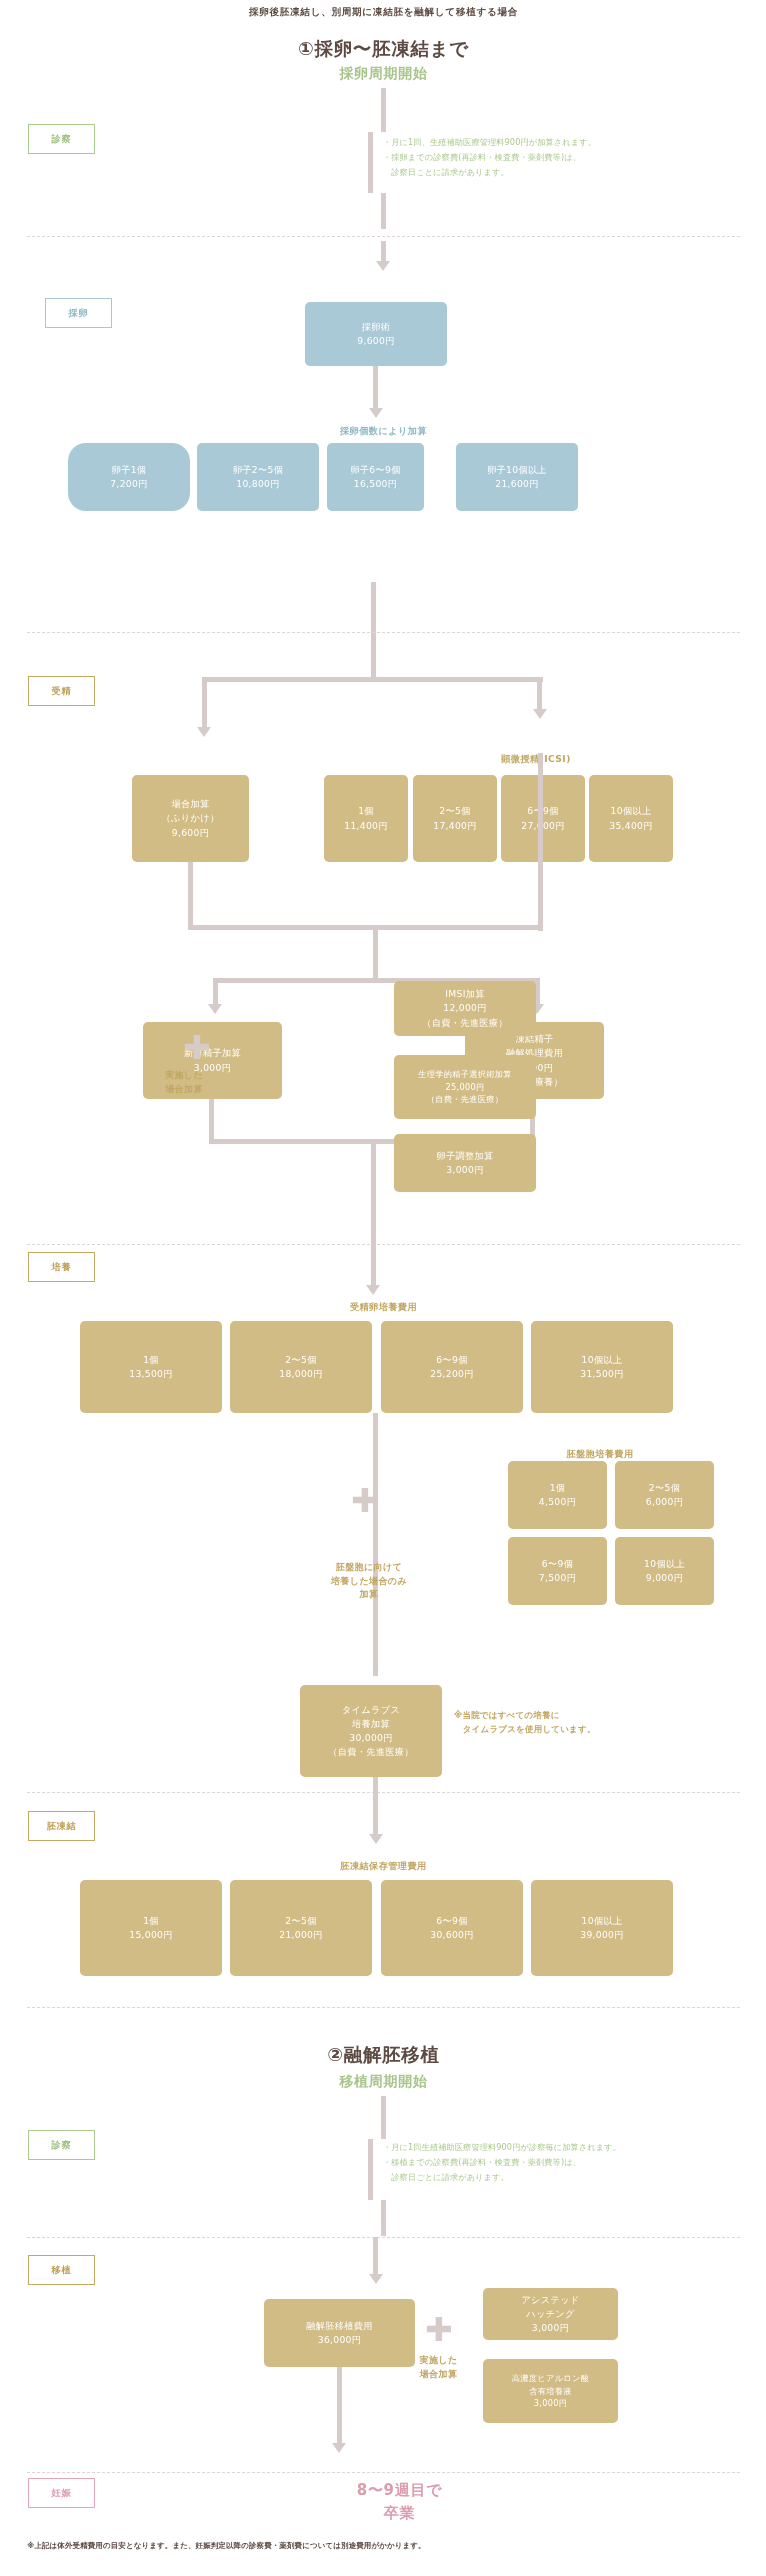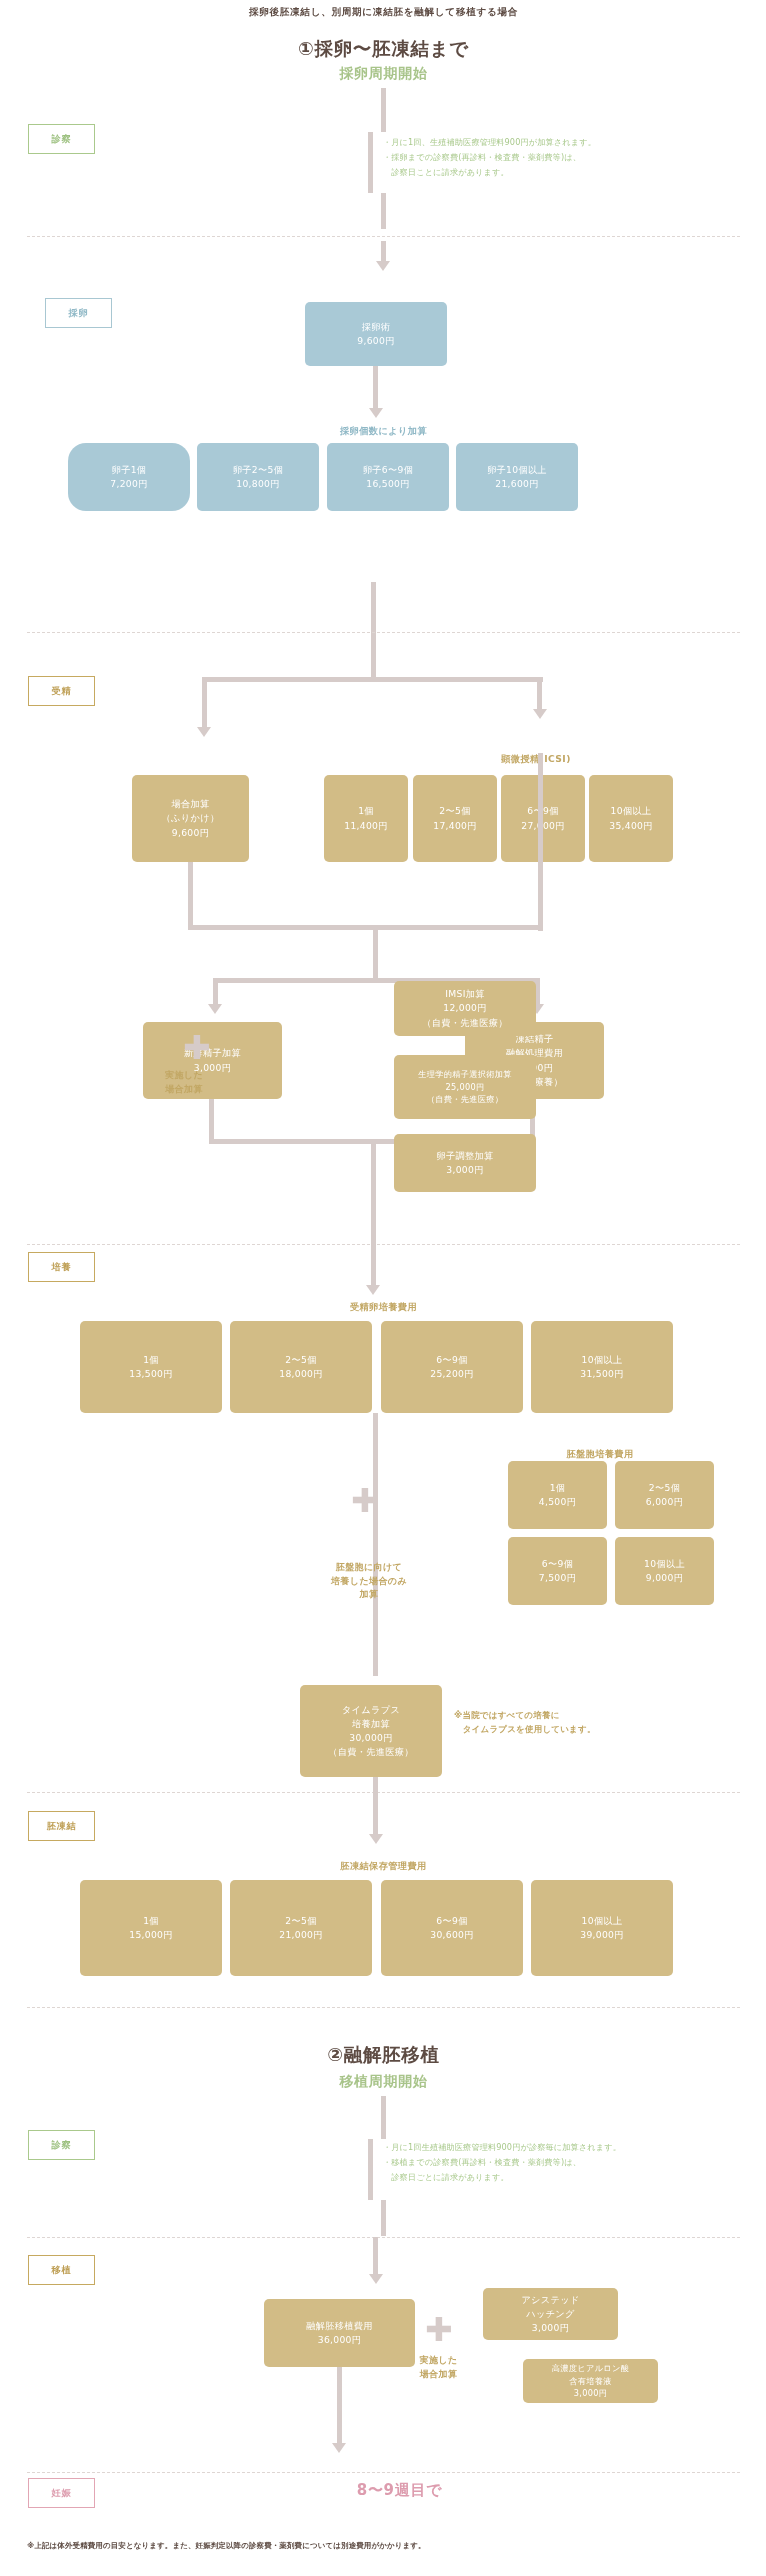--- a/index.html
+++ b/index.html
@@ -132,21 +132,21 @@
 <div class="group-label label-blue" style="left:0; right:0; top:425px;">採卵個数により加算</div>
 
 <div class="box box-blue" style="left:68px;  top:443px; width:122px; height:68px;border-radius:18px;">
   <span class="l">卵子1個</span>
   <span class="l">7,200円</span>
 </div>
 <div class="box box-blue" style="left:197px; top:443px; width:122px; height:68px;">
   <span class="l">卵子2〜5個</span>
   <span class="l">10,800円</span>
 </div>
-<div class="box box-blue" style="left:327px; top:443px; width:122px; height:68px;">
+<div class="box box-blue" style="left:327px; top:443px; width:97px; height:68px;">
   <span class="l">卵子6〜9個</span>
   <span class="l">16,500円</span>
 </div>
 <div class="box box-blue" style="left:456px; top:443px; width:122px; height:68px;">
   <span class="l">卵子10個以上</span>
   <span class="l">21,600円</span>
 </div>
 
 <div class="v-line" style="left:371px; top:582px; height:53px;"></div>
 <div class="dashed" style="top:632px;"></div>
@@ -346,30 +346,31 @@
 <div class="addnote" style="left:396px; top:2354px; width:85px;">
   <div>実施した</div>
   <div>場合加算</div>
 </div>
 
 <div class="box box-gold" style="left:483px; top:2288px; width:135px; height:52px;">
   <span class="l">アシステッド</span>
   <span class="l">ハッチング</span>
   <span class="l">3,000円</span>
 </div>
-<div class="box box-gold" style="left:483px; top:2359px; width:135px; height:44px; font-size:8.2px;margin-left:40px;">
+<div class="box box-gold" style="left:483px; top:2359px; width:135px; height:64px; font-size:8.2px;">
   <span class="l">高濃度ヒアルロン酸</span>
   <span class="l">含有培養液</span>
   <span class="l">3,000円</span>
 </div>
 
 <div class="v-line" style="left:337px; top:2367px; height:78px;"></div>
 <div class="arrow-down" style="left:332px; top:2443px;"></div>
 
 <div class="dashed" style="top:2472px;"></div>
 <div class="stage-tag tag-pink" style="left:28px; top:2478px;">妊娠</div>
 
 <div class="grad-text" style="top:2479px;margin-left:32px;">
   <div>8〜9週目で</div>
+  <div>卒業</div>
 </div>
 
 <div class="footer-note" style="top:2540px;">※上記は体外受精費用の目安となります。また、妊娠判定以降の診察費・薬剤費については別途費用がかかります。</div>
 
 
 </body></html>

